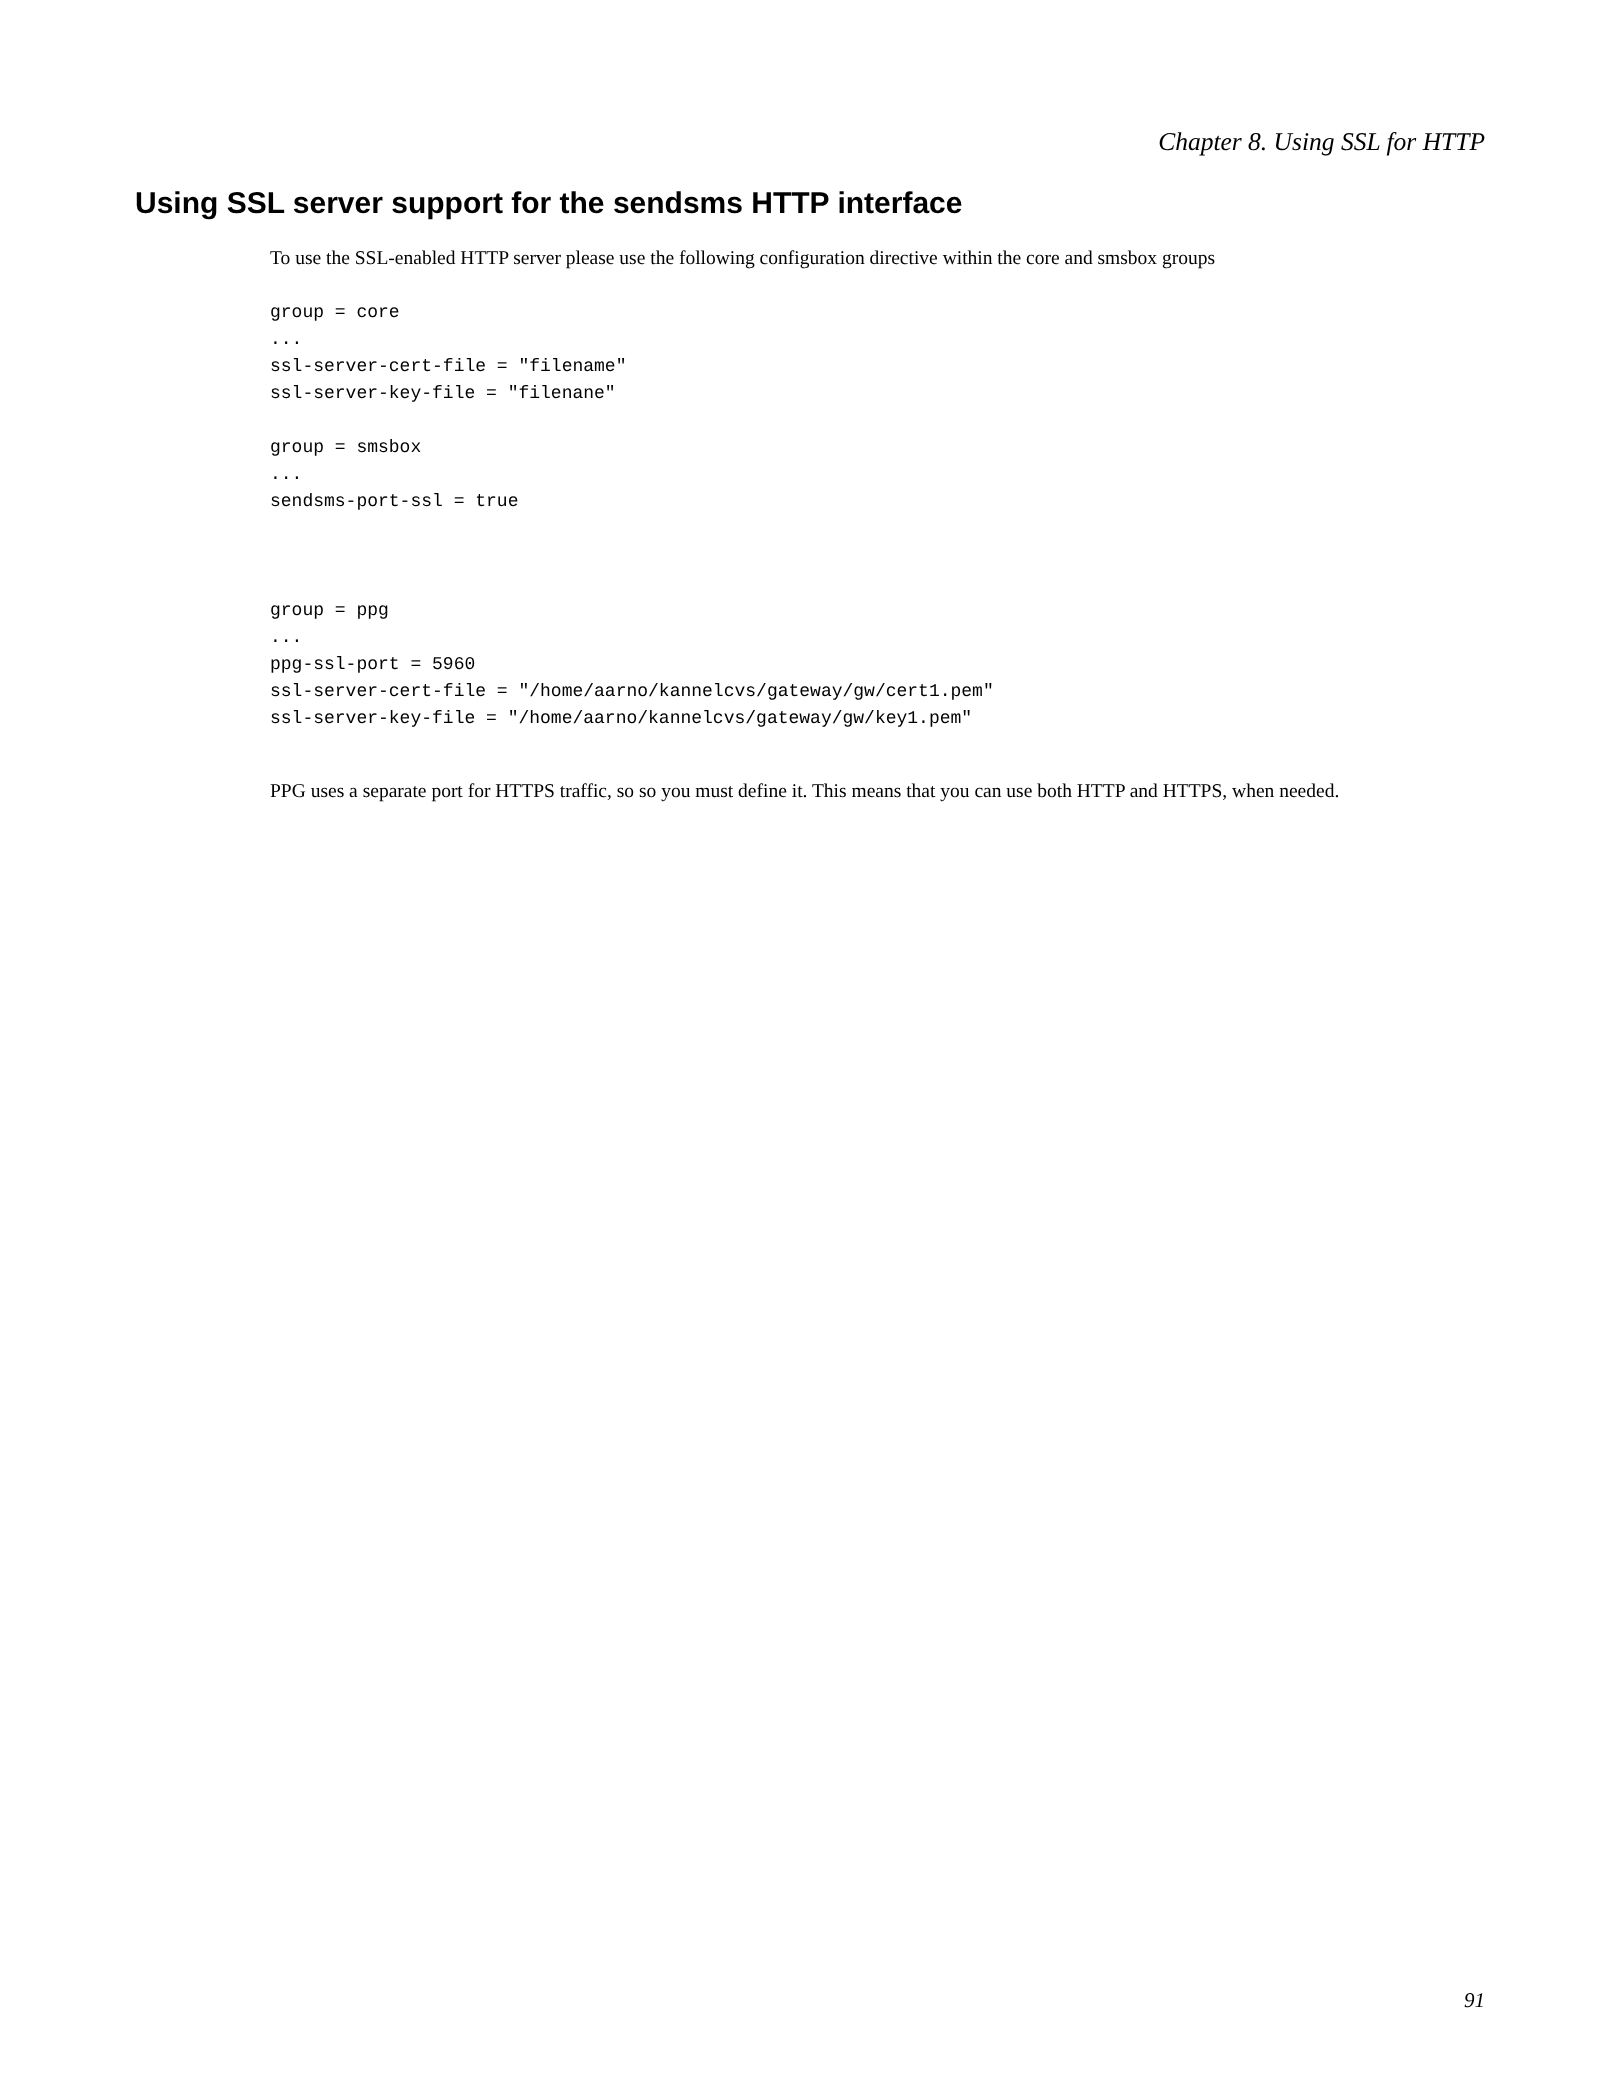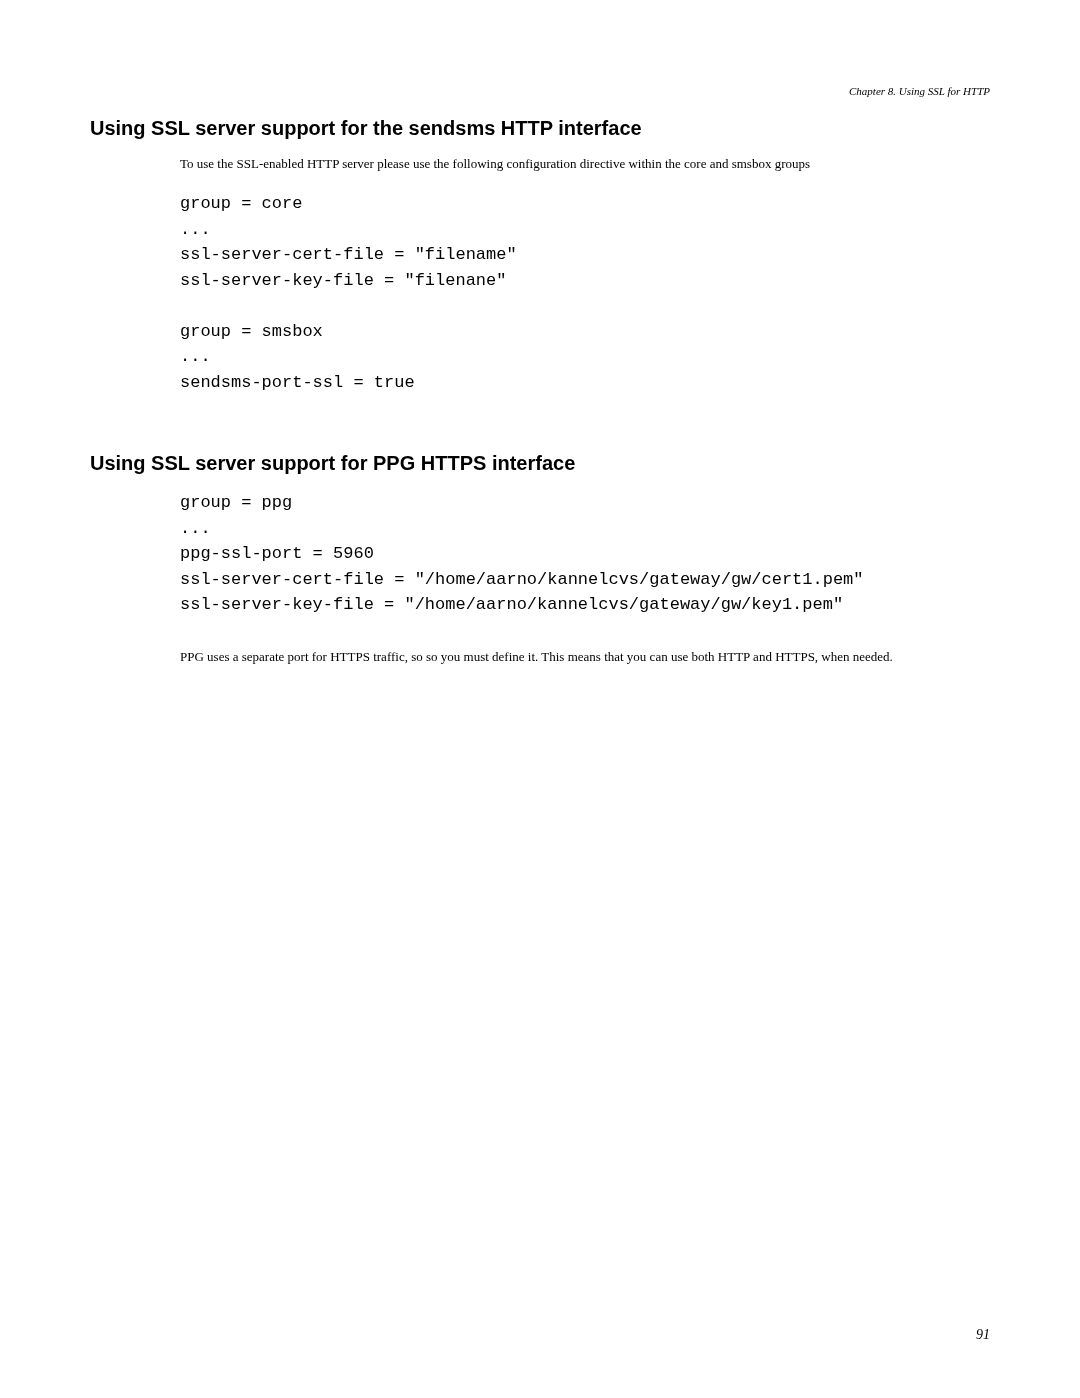--- a/index.html
+++ b/index.html
@@ -12,41 +12,41 @@
       height: 1398px;
       background: #ffffff;
       font-family: 'Times New Roman', Times, serif;
       color: #000000;
       position: relative;
       padding: 85px 90px 60px 90px;
     }
     .chapter-header {
       text-align: right;
       font-style: italic;
-      font-size: 11px;
+      font-size: 17px;
       margin-bottom: 18px;
       font-family: 'Times New Roman', Times, serif;
     }
     .section-heading {
       font-family: Arial, Helvetica, sans-serif;
       font-weight: bold;
       font-size: 20px;
       margin-bottom: 14px;
       line-height: 1.3;
     }
     .body-text {
       font-family: 'Times New Roman', Times, serif;
       font-size: 13px;
       line-height: 1.4;
       margin-left: 90px;
       margin-bottom: 18px;
     }
     .code-block {
       font-family: 'Courier New', Courier, monospace;
-      font-size: 17px;
+      font-size: 12px;
       line-height: 1.5;
       margin-left: 90px;
       white-space: pre;
       margin-bottom: 30px;
     }
     .section-2 {
       margin-top: 55px;
     }
     .page-number {
       position: absolute;
@@ -69,21 +69,20 @@
 <div class="code-block">group = core
 ...
 ssl-server-cert-file = "filename"
 ssl-server-key-file = "filenane"
 
 group = smsbox
 ...
 sendsms-port-ssl = true</div>
 
 <div class="section-2">
-  <h2 class="section-heading">Using SSL server support for PPG HTTPS interface</h2>
 
 
   <div class="code-block">group = ppg
 ...
 ppg-ssl-port = 5960
 ssl-server-cert-file = "/home/aarno/kannelcvs/gateway/gw/cert1.pem"
 ssl-server-key-file = "/home/aarno/kannelcvs/gateway/gw/key1.pem"</div>
 
   <p class="body-text" style="">PPG uses a separate port for HTTPS traffic, so so you must define it. This means that you can use both HTTP and HTTPS, when needed.</p>
 </div>

